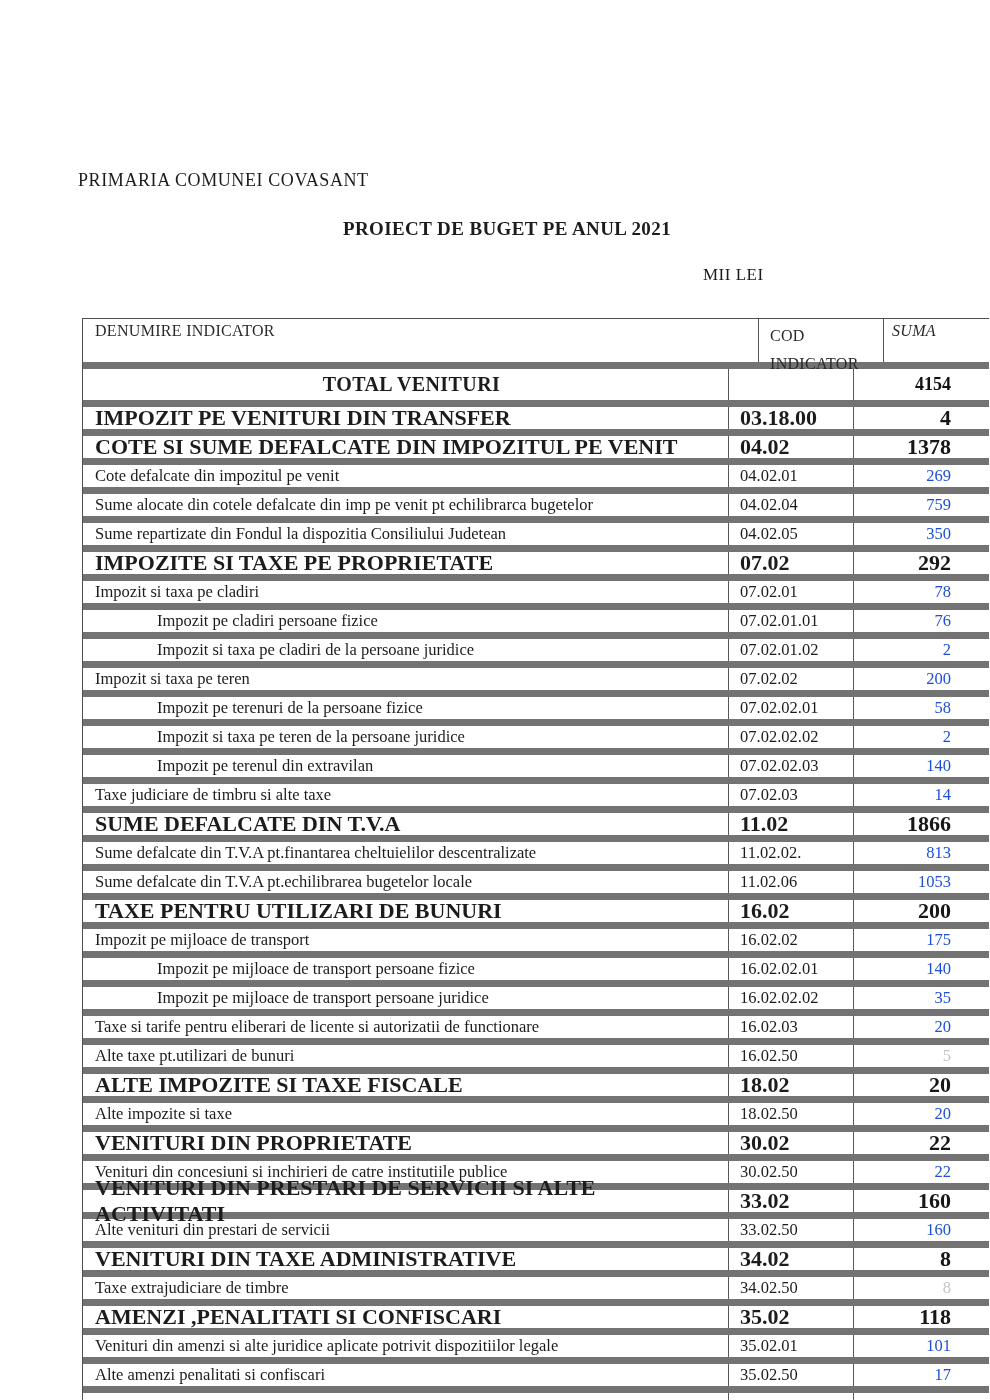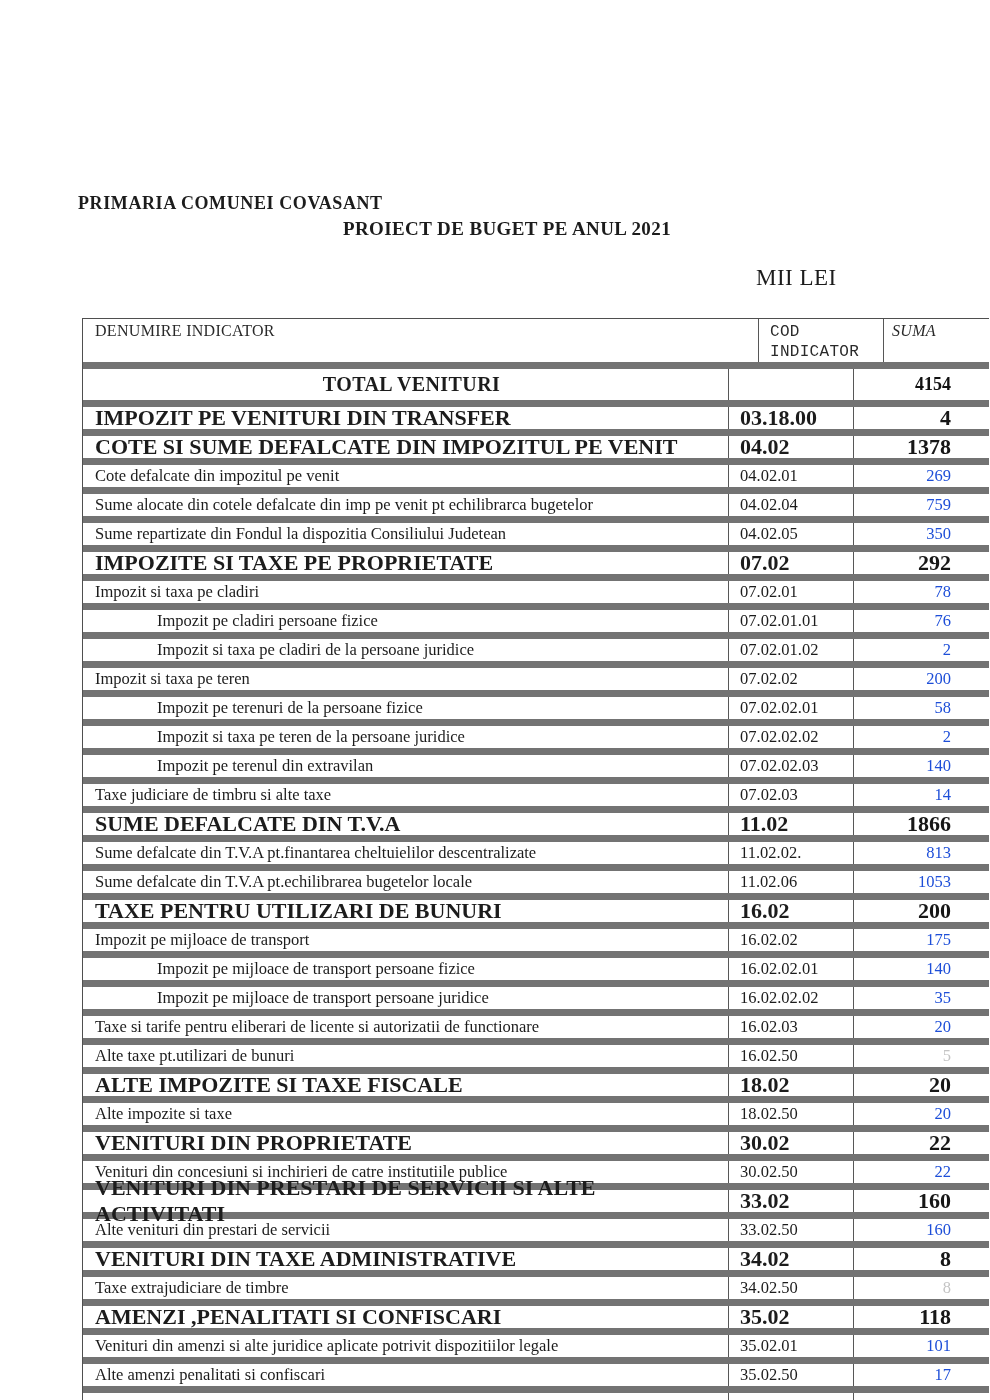--- a/index.html
+++ b/index.html
@@ -6,49 +6,49 @@
   body{
     width:990px;height:1400px;
     background:#ffffff;
     position:relative;
     overflow:hidden;
     font-family:"Liberation Serif","DejaVu Serif",serif;
     color:#1c1c1c;
   }
   .org-name{
     position:absolute;left:78px;top:170px;
-    font-size:18px;font-weight:bold;letter-spacing:0.6px;margin-top:23px;
+    font-size:18px;font-weight:normal;letter-spacing:0.6px;
   }
   .doc-title{
     position:absolute;left:0;top:218px;width:990px;
     text-align:center;font-size:19px;font-weight:bold;letter-spacing:0.4px;padding-left:12px;
   }
   .unit-label{
-    position:absolute;left:756px;top:265px;
-    font-size:23px;letter-spacing:0.5px;font-family:Liberation Serif, serif;
+    position:absolute;left:703px;top:265px;
+    font-size:17px;letter-spacing:0.5px;font-family:Liberation Serif, serif;
   }
   .budget-table{
     position:absolute;left:82px;top:318px;width:906px;
     border-top:1px solid #4f4f4f;
     border-left:1px solid #4f4f4f;
     font-size:16.5px;
   }
   .row{
     display:flex;align-items:center;
     border-bottom:7px solid #737373;
     min-height:22px;height:22px;
   }
   .c-name{flex:1;padding-left:12px;border-right:1px solid #575757;align-self:stretch;display:flex;align-items:center;}
   .c-cod{width:113px;padding-left:11px;border-right:1px solid #575757;align-self:stretch;display:flex;align-items:center;}
   .c-suma{width:97px;text-align:right;padding-right:38px;align-self:stretch;display:flex;align-items:center;justify-content:flex-end;}
   
   .thead{height:43px;align-items:flex-start;}
   .thead .c-name,.thead .c-cod,.thead .c-suma{align-items:flex-start;padding-top:3px;}
   .thead{font-size:16px;letter-spacing:0.3px;color:#2a2a2a;}
-  .thead .c-cod{line-height:20px;font-family:Liberation Mono, monospace;}
+  .thead .c-cod{line-height:28px;}
   .thead .c-suma{justify-content:flex-start;text-align:left;padding-left:8px;padding-right:0;font-style:italic;}
   
   .total-row{height:31px;font-weight:bold;}
   .total-row .c-name{justify-content:center;font-size:20px;letter-spacing:0.4px;}
   .total-row .c-suma{font-size:18px;color:#111;}
   
   .chapter{font-weight:bold;font-size:22px;}
   .chapter .c-suma{color:#171717;}
   
   .sub .c-suma,.sub2 .c-suma{color:#1d4ed8;font-weight:normal;padding-right:38px;}

